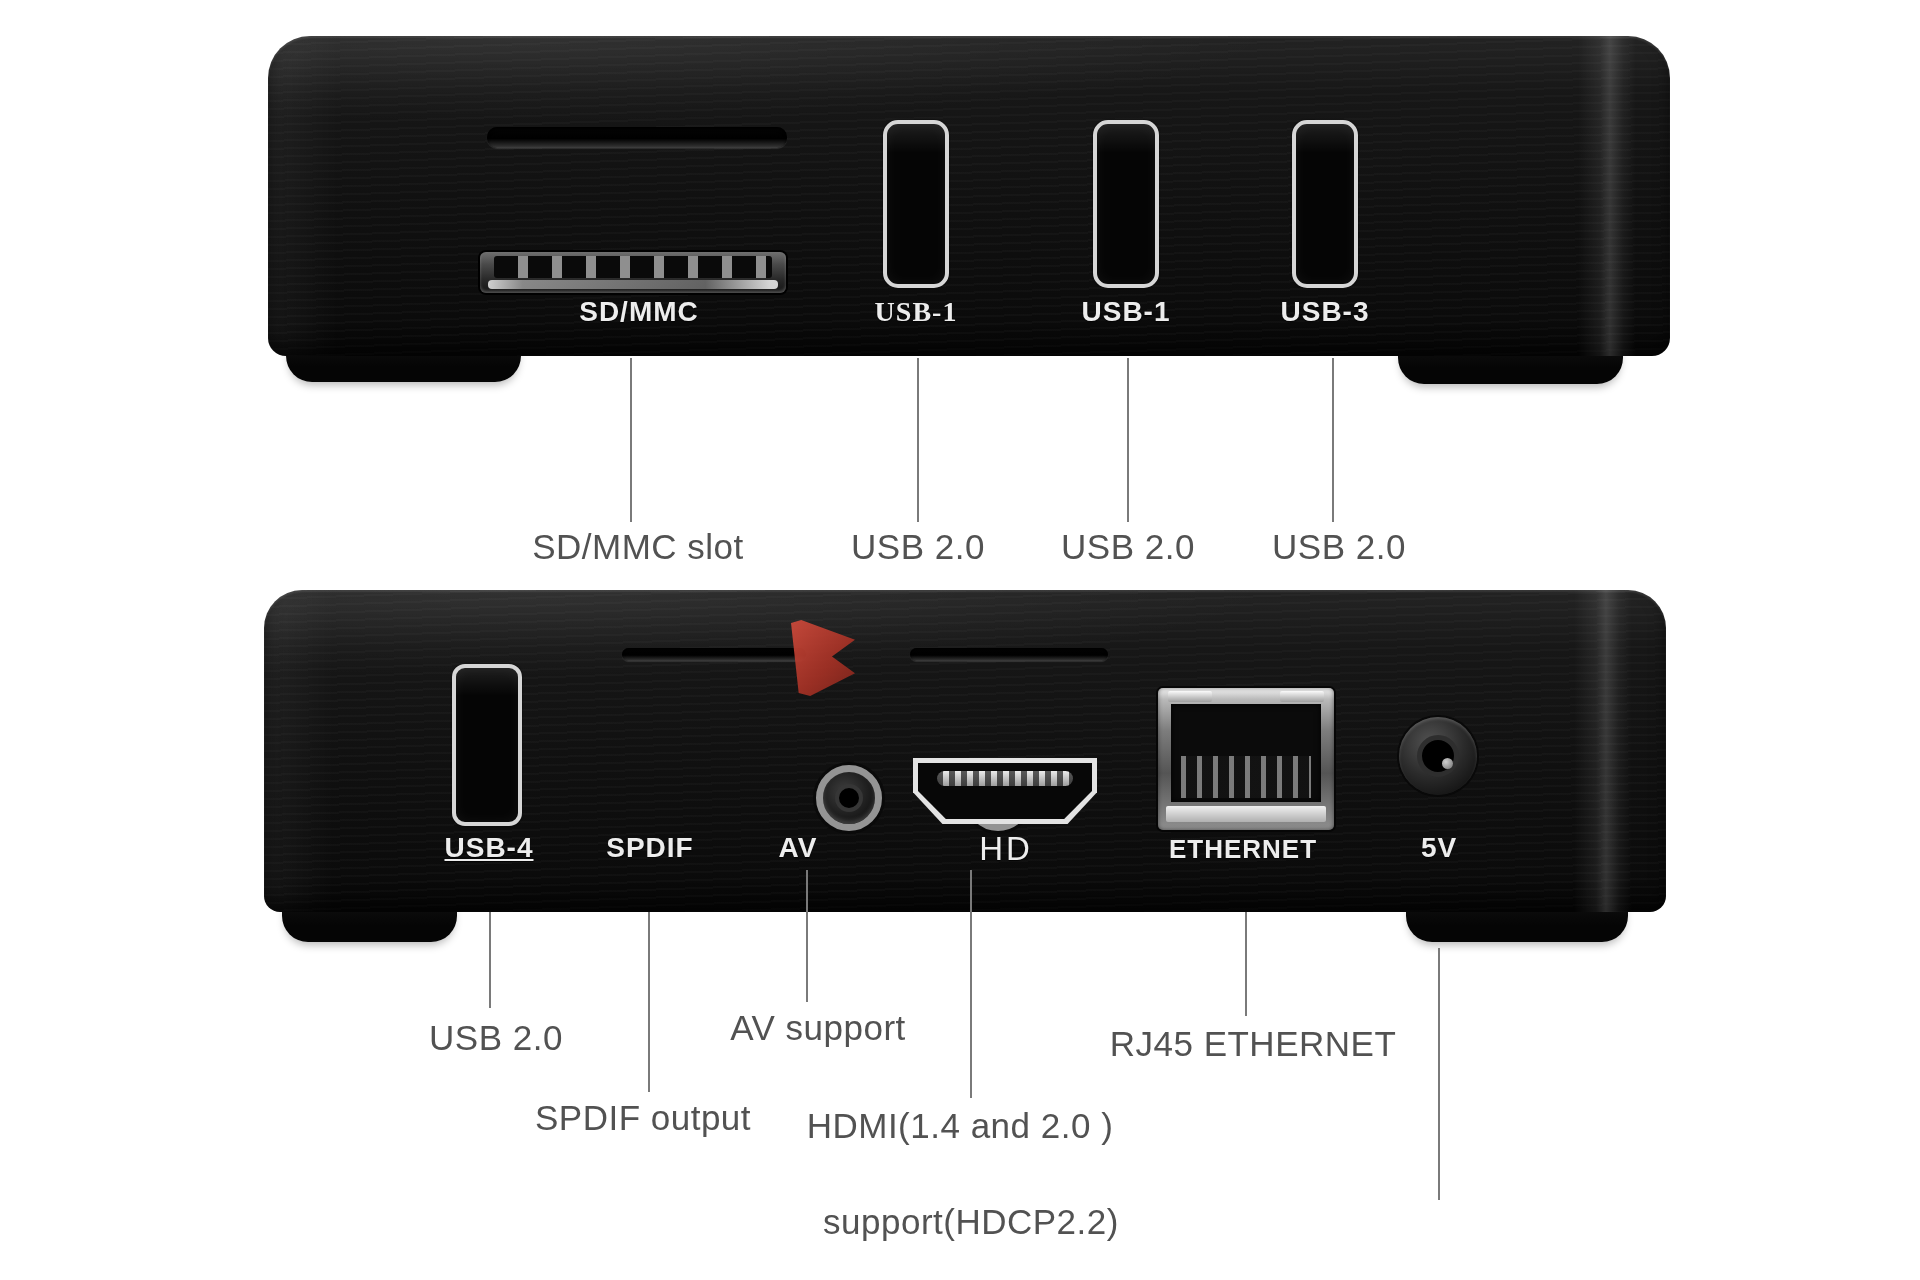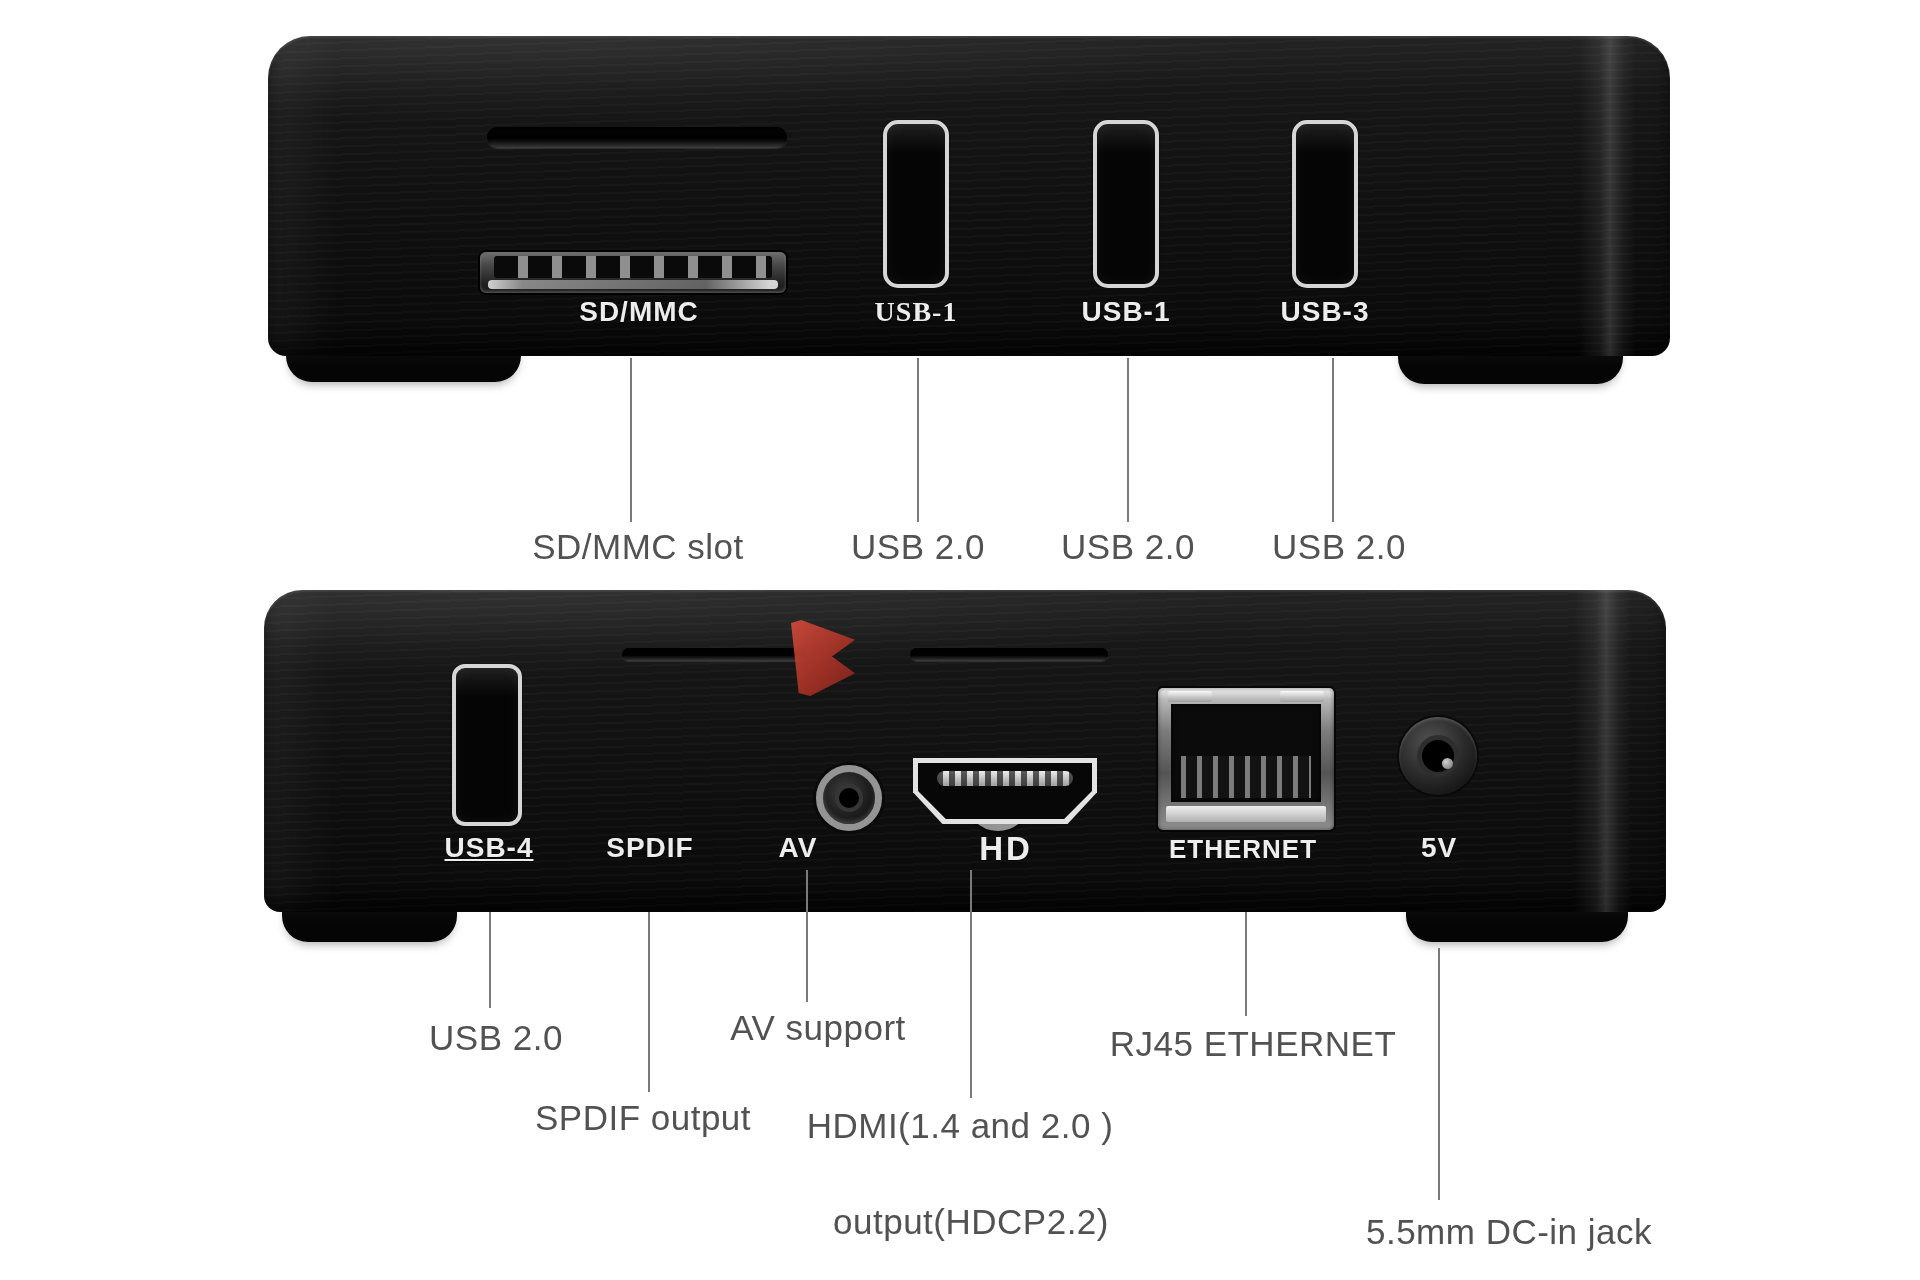--- a/index.html
+++ b/index.html
@@ -113,21 +113,21 @@
   .dcjack .pin{
     position:absolute;left:55%;top:52%;width:11px;height:11px;border-radius:50%;
     background:radial-gradient(circle at 35% 35%, #cfcfcf, #6f6f6f);
   }
   
   .plabel{
     position:absolute;transform:translateX(-50%);
     color:#ededed;font-size:28px;font-weight:700;letter-spacing:1px;white-space:nowrap;
     text-shadow:0 1px 1px rgba(0,0,0,0.8);
   }
-  .plabel.hd{font-size:33px;font-weight:700;letter-spacing:3px;}
+  .plabel.hd{font-size:33px;font-weight:400;letter-spacing:3px;}
   
   .cline{position:absolute;width:2px;background:#7a7a7a;}
   .alabel{
     position:absolute;transform:translateX(-50%);
     color:#525252;font-size:35px;font-weight:400;letter-spacing:0.5px;white-space:nowrap;
   }
   
   .watermark{
     position:absolute;opacity:0.92;
     background:linear-gradient(135deg,#d14b3c 0%, #a53125 60%, #7e241b 100%);
@@ -219,17 +219,16 @@
   <div class="cline" style="left:648px;top:912px;height:180px;"></div>
   <div class="cline" style="left:806px;top:870px;height:132px;"></div>
   <div class="cline" style="left:970px;top:870px;height:228px;"></div>
   <div class="cline" style="left:1245px;top:912px;height:104px;"></div>
   <div class="cline" style="left:1438px;top:948px;height:252px;"></div>
 
   <div class="alabel" style="left:496px;top:1018px;">USB 2.0</div>
   <div class="alabel" style="left:818px;top:1008px;">AV support</div>
   <div class="alabel" style="left:643px;top:1098px;">SPDIF output</div>
   <div class="alabel" style="left:960px;top:1106px;">HDMI(1.4 and 2.0 )</div>
-  <div class="alabel" style="left:971px;top:1202px;">output(HDCP2.2)</div>
+  <div class="alabel" style="left:971px;top:1202px;">support(HDCP2.2)</div>
   <div class="alabel" style="left:1253px;top:1024px;">RJ45 ETHERNET</div>
-  <div class="alabel" style="left:1509px;top:1212px;">5.5mm DC-in jack</div>
 
 </div>
 
 </body></html>

